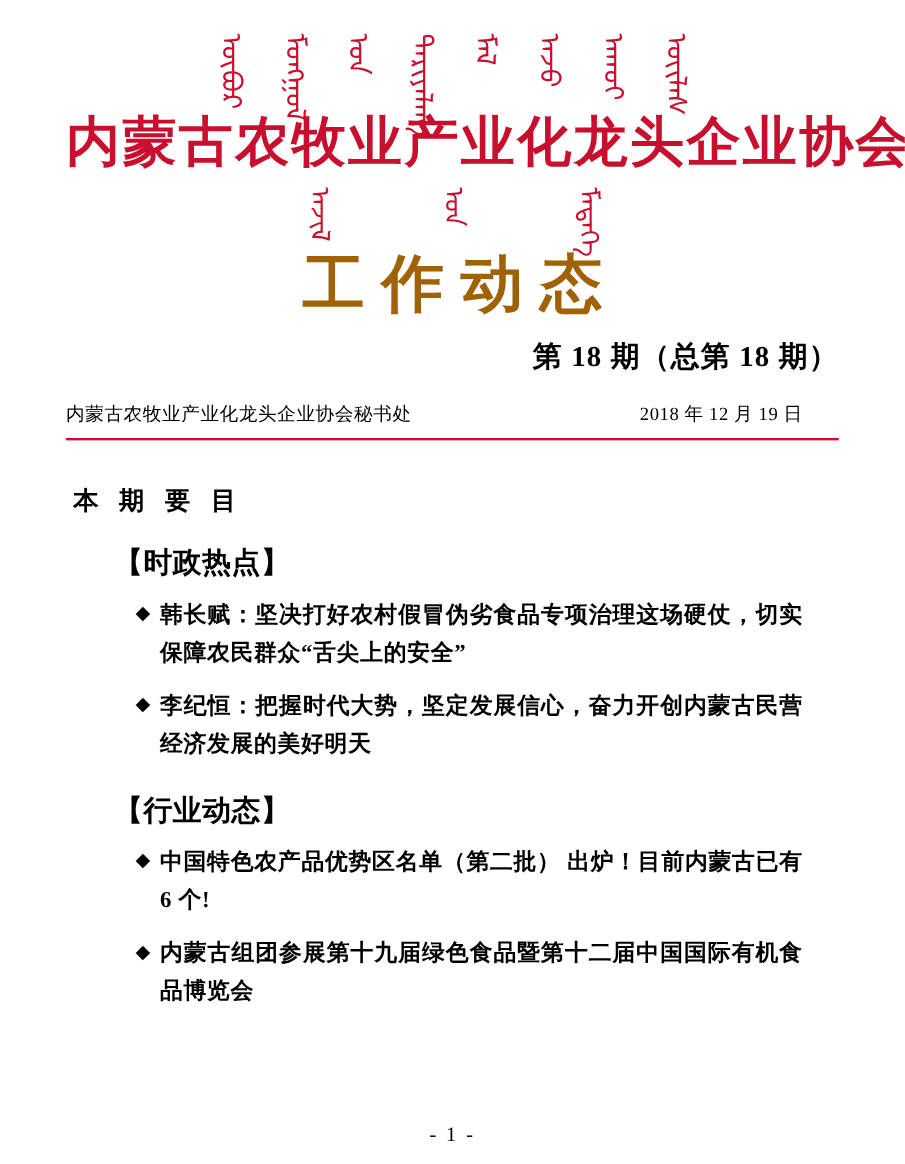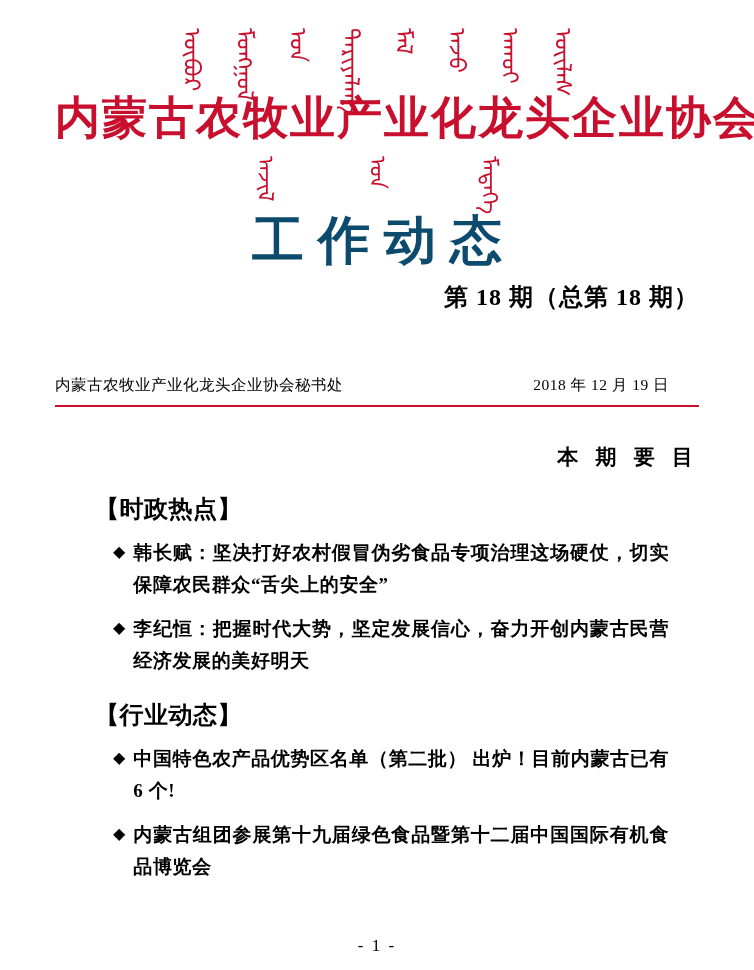--- a/index.html
+++ b/index.html
@@ -61,22 +61,22 @@
     font-family: "Liberation Serif", serif;
     font-weight: bold;
     font-size: 45px;
     letter-spacing: 2px;
     line-height: 1.1;
     margin-top: 10px;
     white-space: nowrap;
   }
   .masthead-sub {
     text-align: center;
-    color: #0c4a6e;
-    font-family: Liberation Sans, sans-serif;
+    color: #a16207;
+    font-family: Liberation Mono, monospace;
     font-weight: bold;
     font-size: 52px;
     letter-spacing: 14px;
     line-height: 1.1;
     margin-top: 8px;
     padding-left: 14px;
   }
 
   .issue-line {
     text-align: right;
@@ -89,32 +89,32 @@
 
   .imprint-row {
     display: flex;
     justify-content: space-between;
     align-items: baseline;
     font-size: 15.5px;
     letter-spacing: 0.5px;
     margin-top: 22px;
     padding: 0 0 0 0;
   }
-  .imprint-left { white-space: nowrap; margin-top: 40px; }
+  .imprint-left { white-space: nowrap; }
   .imprint-right { white-space: nowrap; padding-right: 30px; }
 
   .rule {
     border: none;
     border-top: 2px solid #c8102e;
     margin: 9px 0 0 0;
     height: 0;
   }
 
   .contents-title {
-    text-align: right;
+    text-align: left;
     font-weight: bold;
     font-size: 21px;
     letter-spacing: 6px;
     margin-top: 36px;
     padding-left: 6px;
   }
 
   .section-head {
     font-weight: bold;
     font-size: 24px;

